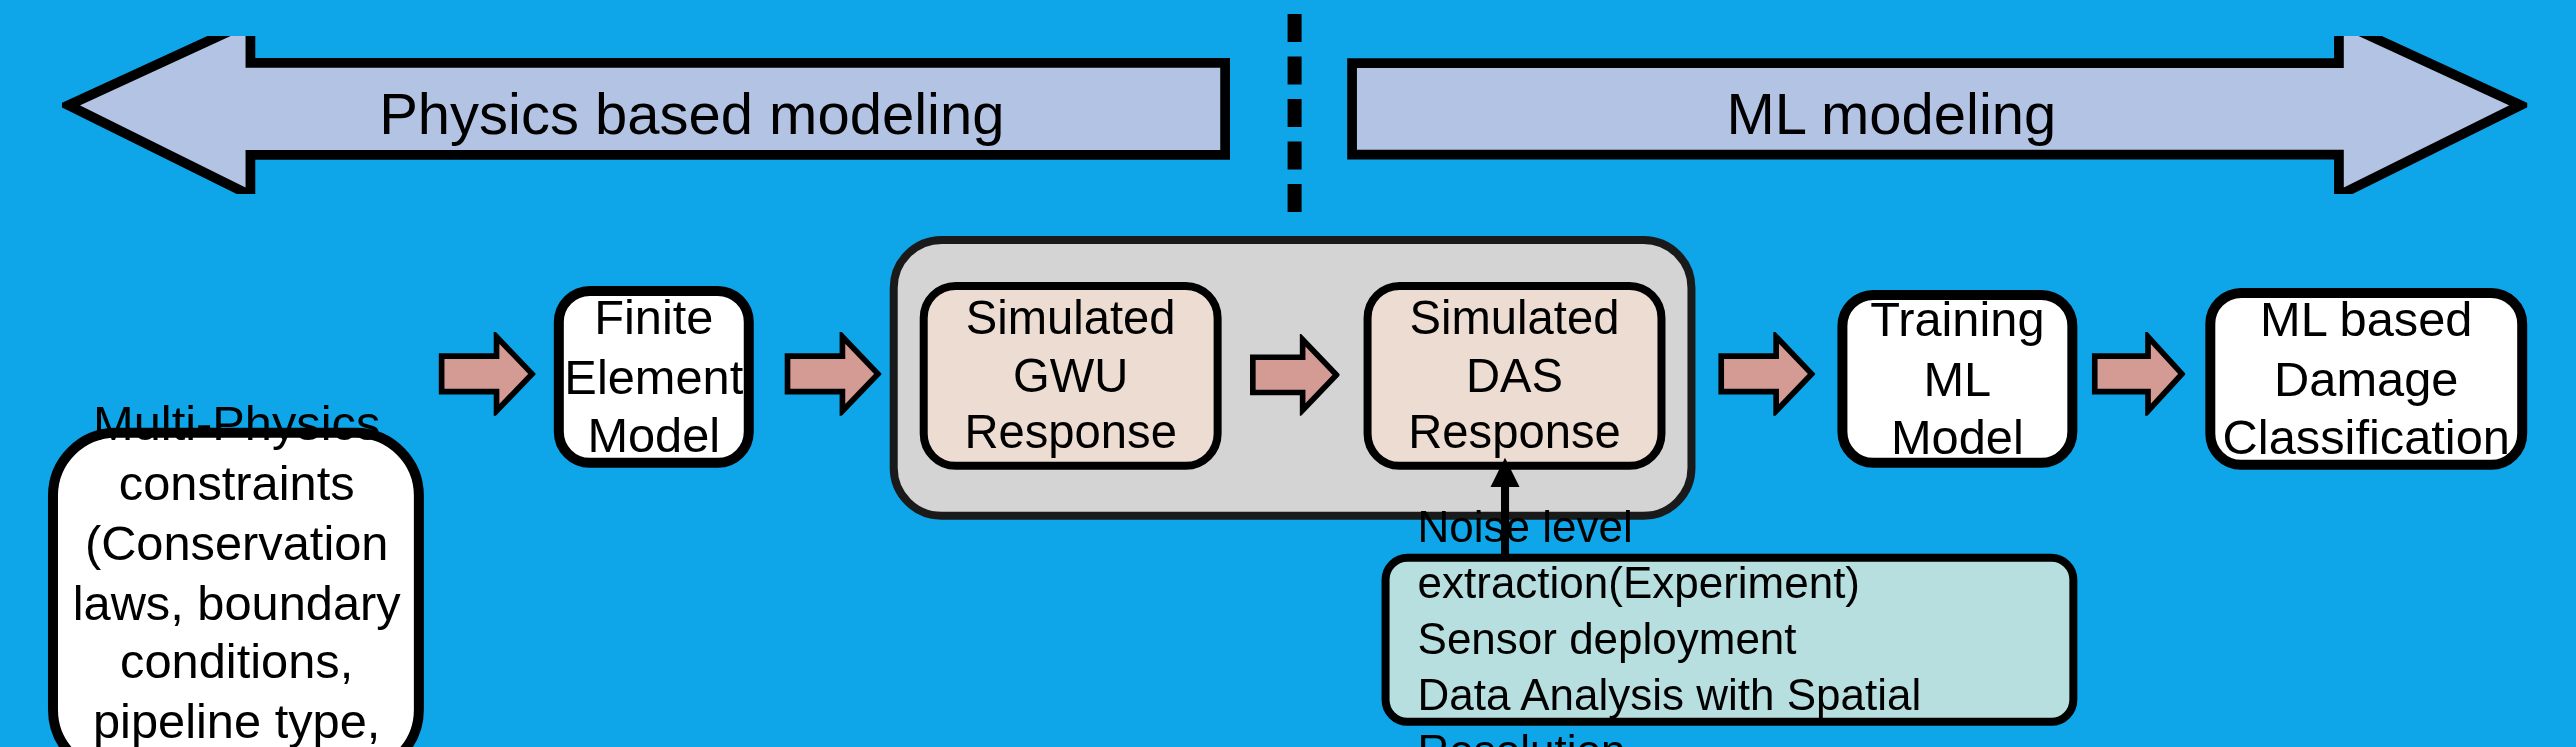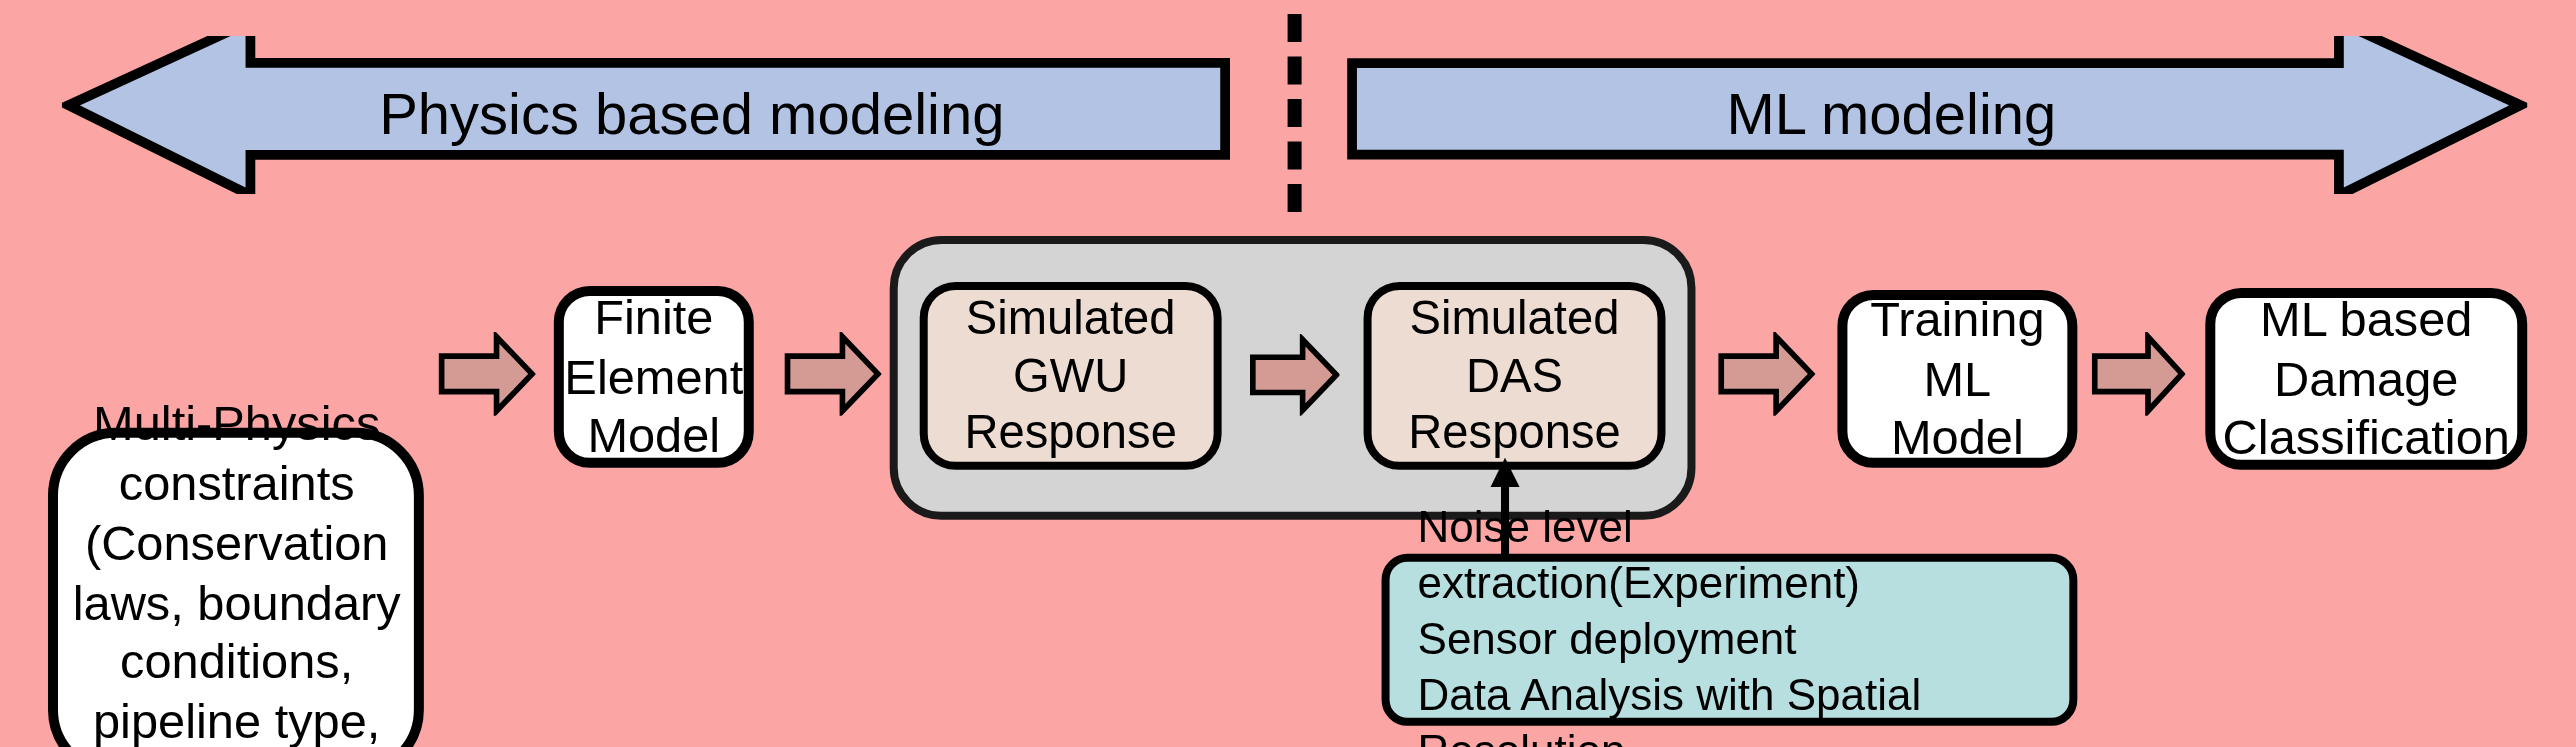--- a/index.html
+++ b/index.html
@@ -8,21 +8,21 @@
     background: #ffffff;
   }
   body {
     font-family: "Liberation Sans", sans-serif;
     -webkit-font-smoothing: antialiased;
   }
   #canvas {
     position: relative;
     width: 2576px;
     height: 747px;
-    background: #fca5a5;
+    background: #0ea5e9;
     overflow: hidden;
   }
 
   
   .node {
     position: absolute;
     box-sizing: border-box;
     background: #ffffff;
     border: 5.7px solid #000000;
     border-radius: 28px;

